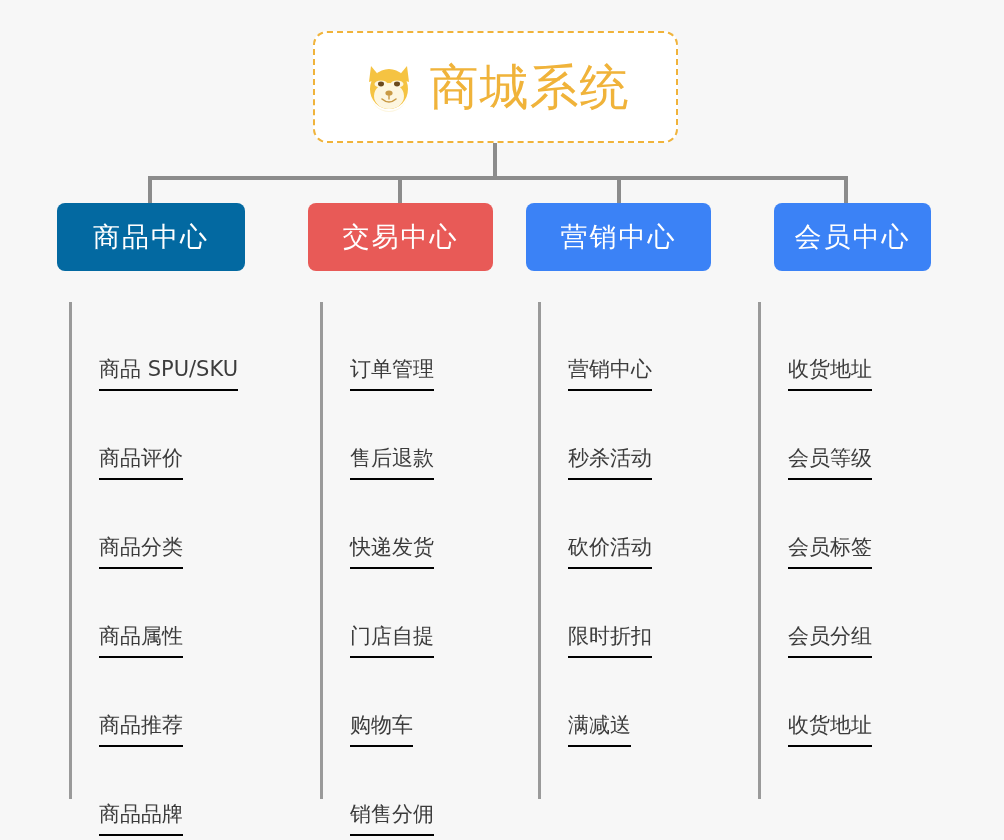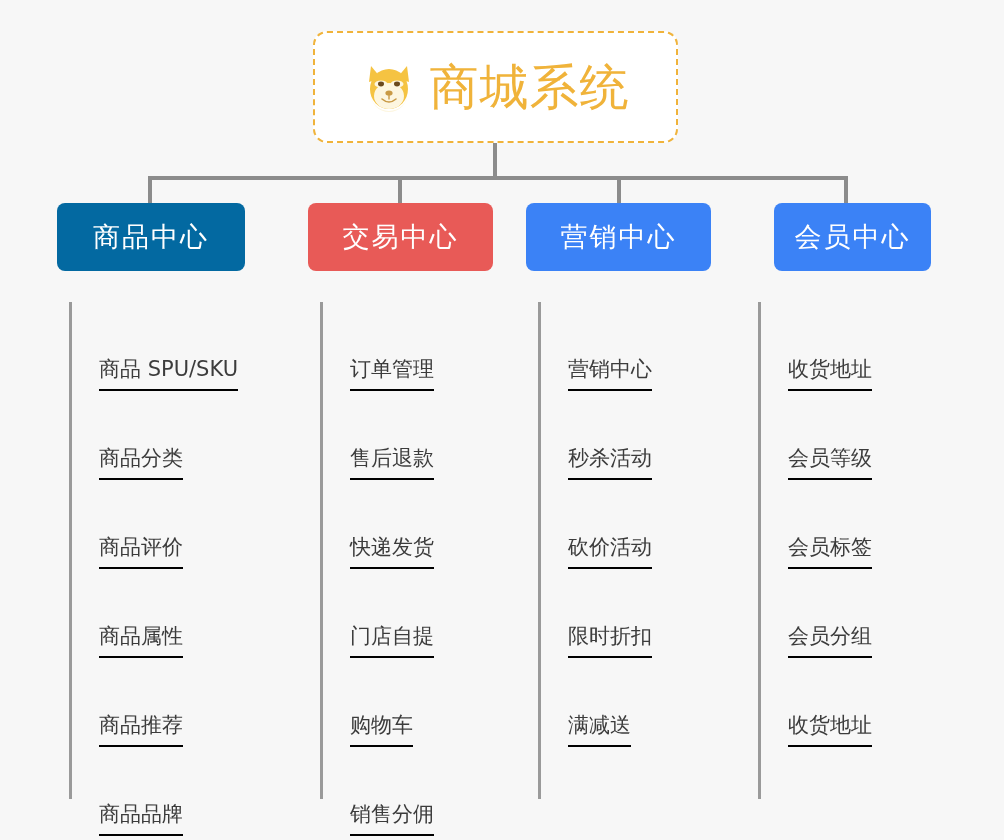--- a/index.html
+++ b/index.html
@@ -142,24 +142,24 @@
   <div class="column" style="left:57px; width:188px;">
     <div class="col-header" style="background:#0369a1;">
       <span>商品中心</span>
     </div>
     <div class="leaves">
       <div class="spine" style="height:497px;"></div>
       <div class="leaf">
           <span class="leaf-label">商品 SPU/SKU</span>
         </div>
       <div class="leaf">
+          <span class="leaf-label">商品评价</span>
+        </div>
+      <div class="leaf">
           <span class="leaf-label">商品分类</span>
-        </div>
-      <div class="leaf">
-          <span class="leaf-label">商品评价</span>
         </div>
       <div class="leaf">
           <span class="leaf-label">商品属性</span>
         </div>
       <div class="leaf">
           <span class="leaf-label">商品推荐</span>
         </div>
       <div class="leaf">
           <span class="leaf-label">商品品牌</span>
         </div>

